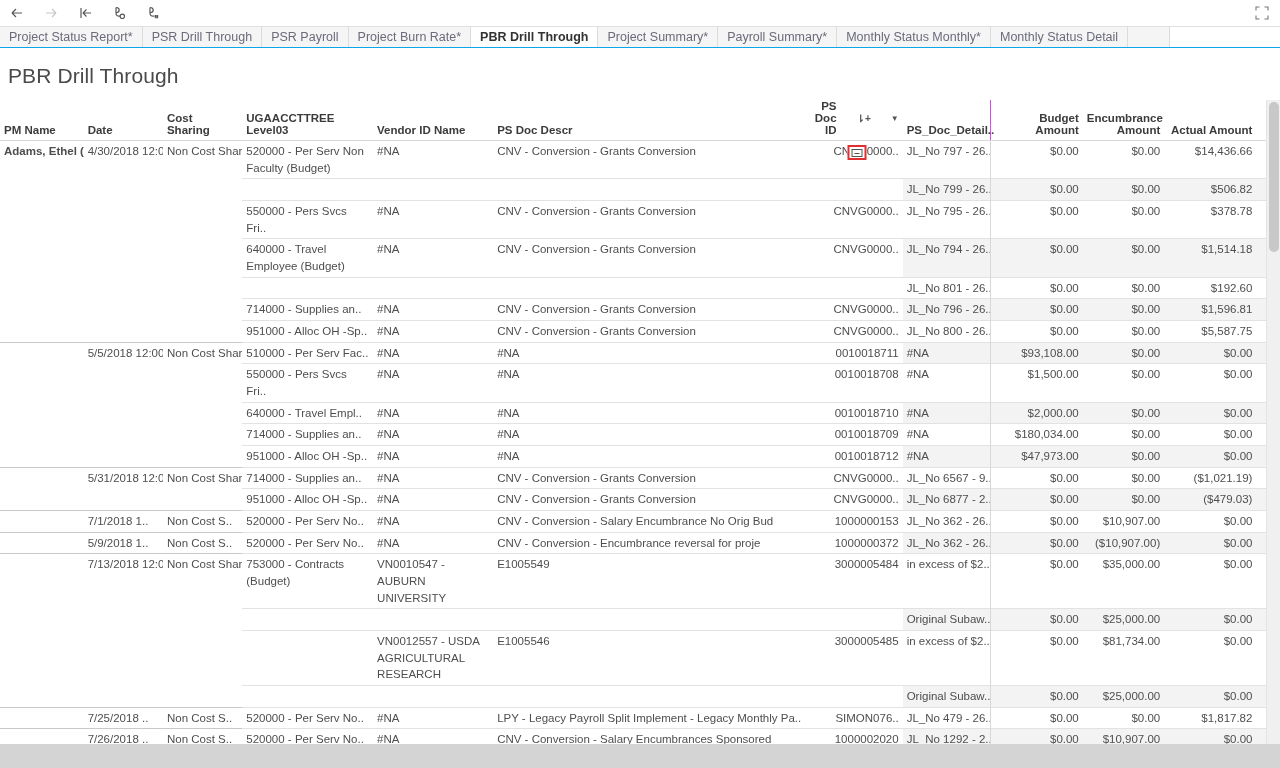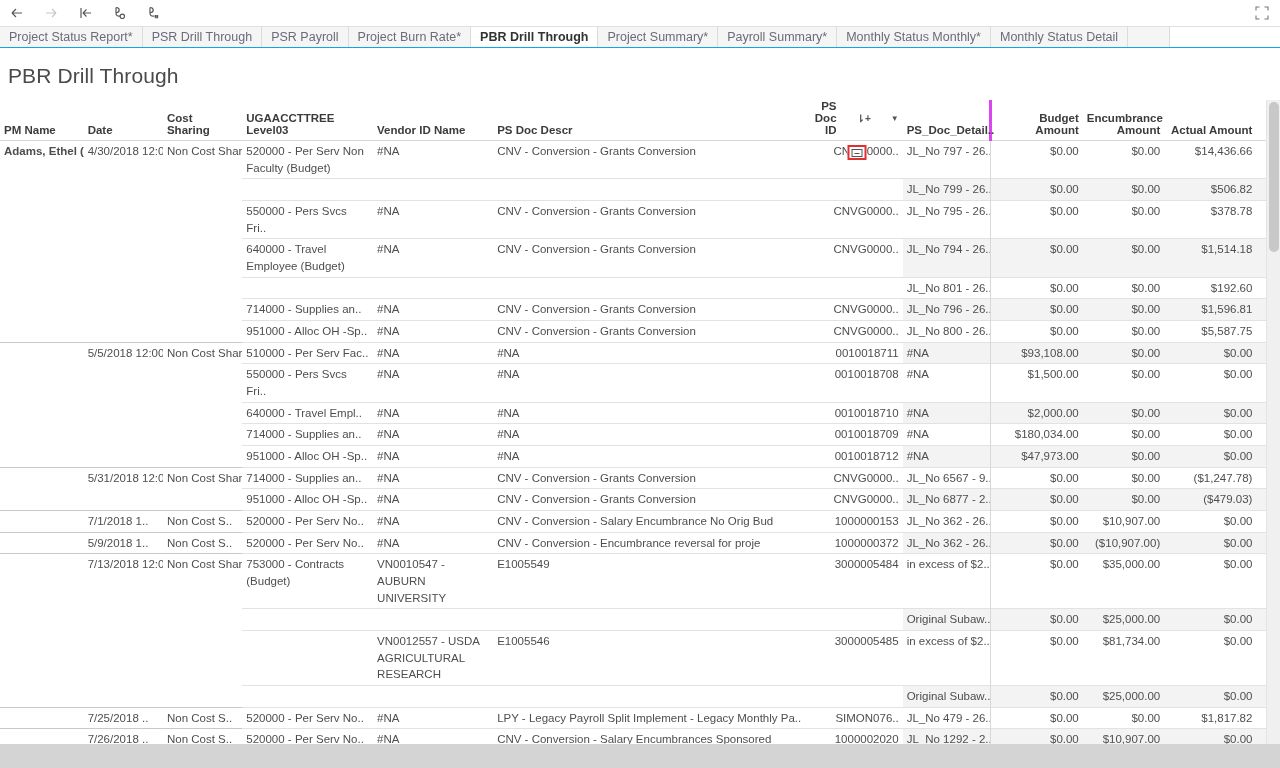--- a/index.html
+++ b/index.html
@@ -89,21 +89,21 @@
     color: #3b3b3b;
     font-size: 11.5px;
     vertical-align: bottom;
     padding: 0 4px 4px 4px;
     text-align: left;
     height: 40px;
     border-bottom: 1px solid #d8d8d8;
     position: relative;
   }
   table.grid th.num { text-align: right; }
-  table.grid th.bdr { border-left: 3px solid #d946ef; }
+  table.grid th.bdr { border-left: 1px solid #d946ef; }
   table.grid td {
     padding: 2px 4px;
     vertical-align: top;
     line-height: 1.45;
     white-space: nowrap;
     overflow: hidden;
     color: #4e4e4e;
   }
   table.grid td.num { text-align: right; color: #4e4e4e; }
   table.grid td.bdr { border-left: 1px solid #d8d8d8; }
@@ -445,21 +445,21 @@
           <td class="pm grouprule"></td>
           <td class="grouprule">5/31/2018 12:00:00 AM</td>
           <td class="grouprule">Non Cost Sharing</td>
           <td class="wrap cellrule">714000 - Supplies an..</td>
           <td class="wrap cellrule">#NA</td>
           <td class="cellrule">CNV - Conversion - Grants Conversion</td>
           <td class="num cellrule">CNVG0000..</td>
           <td class="cellrule">JL_No 6567 - 9..</td>
           <td class="num bdr cellrule">$0.00</td>
           <td class="num cellrule">$0.00</td>
-          <td class="num cellrule">($1,247.78)</td>
+          <td class="num cellrule">($1,021.19)</td>
           <td class="num cellrule">$1,</td>
         </tr>
         <tr class="alt">
           <td class="pm"></td>
           <td class=""></td>
           <td class=""></td>
           <td class="wrap cellrule">951000 - Alloc OH -Sp..</td>
           <td class="wrap cellrule">#NA</td>
           <td class="cellrule">CNV - Conversion - Grants Conversion</td>
           <td class="num cellrule">CNVG0000..</td>

